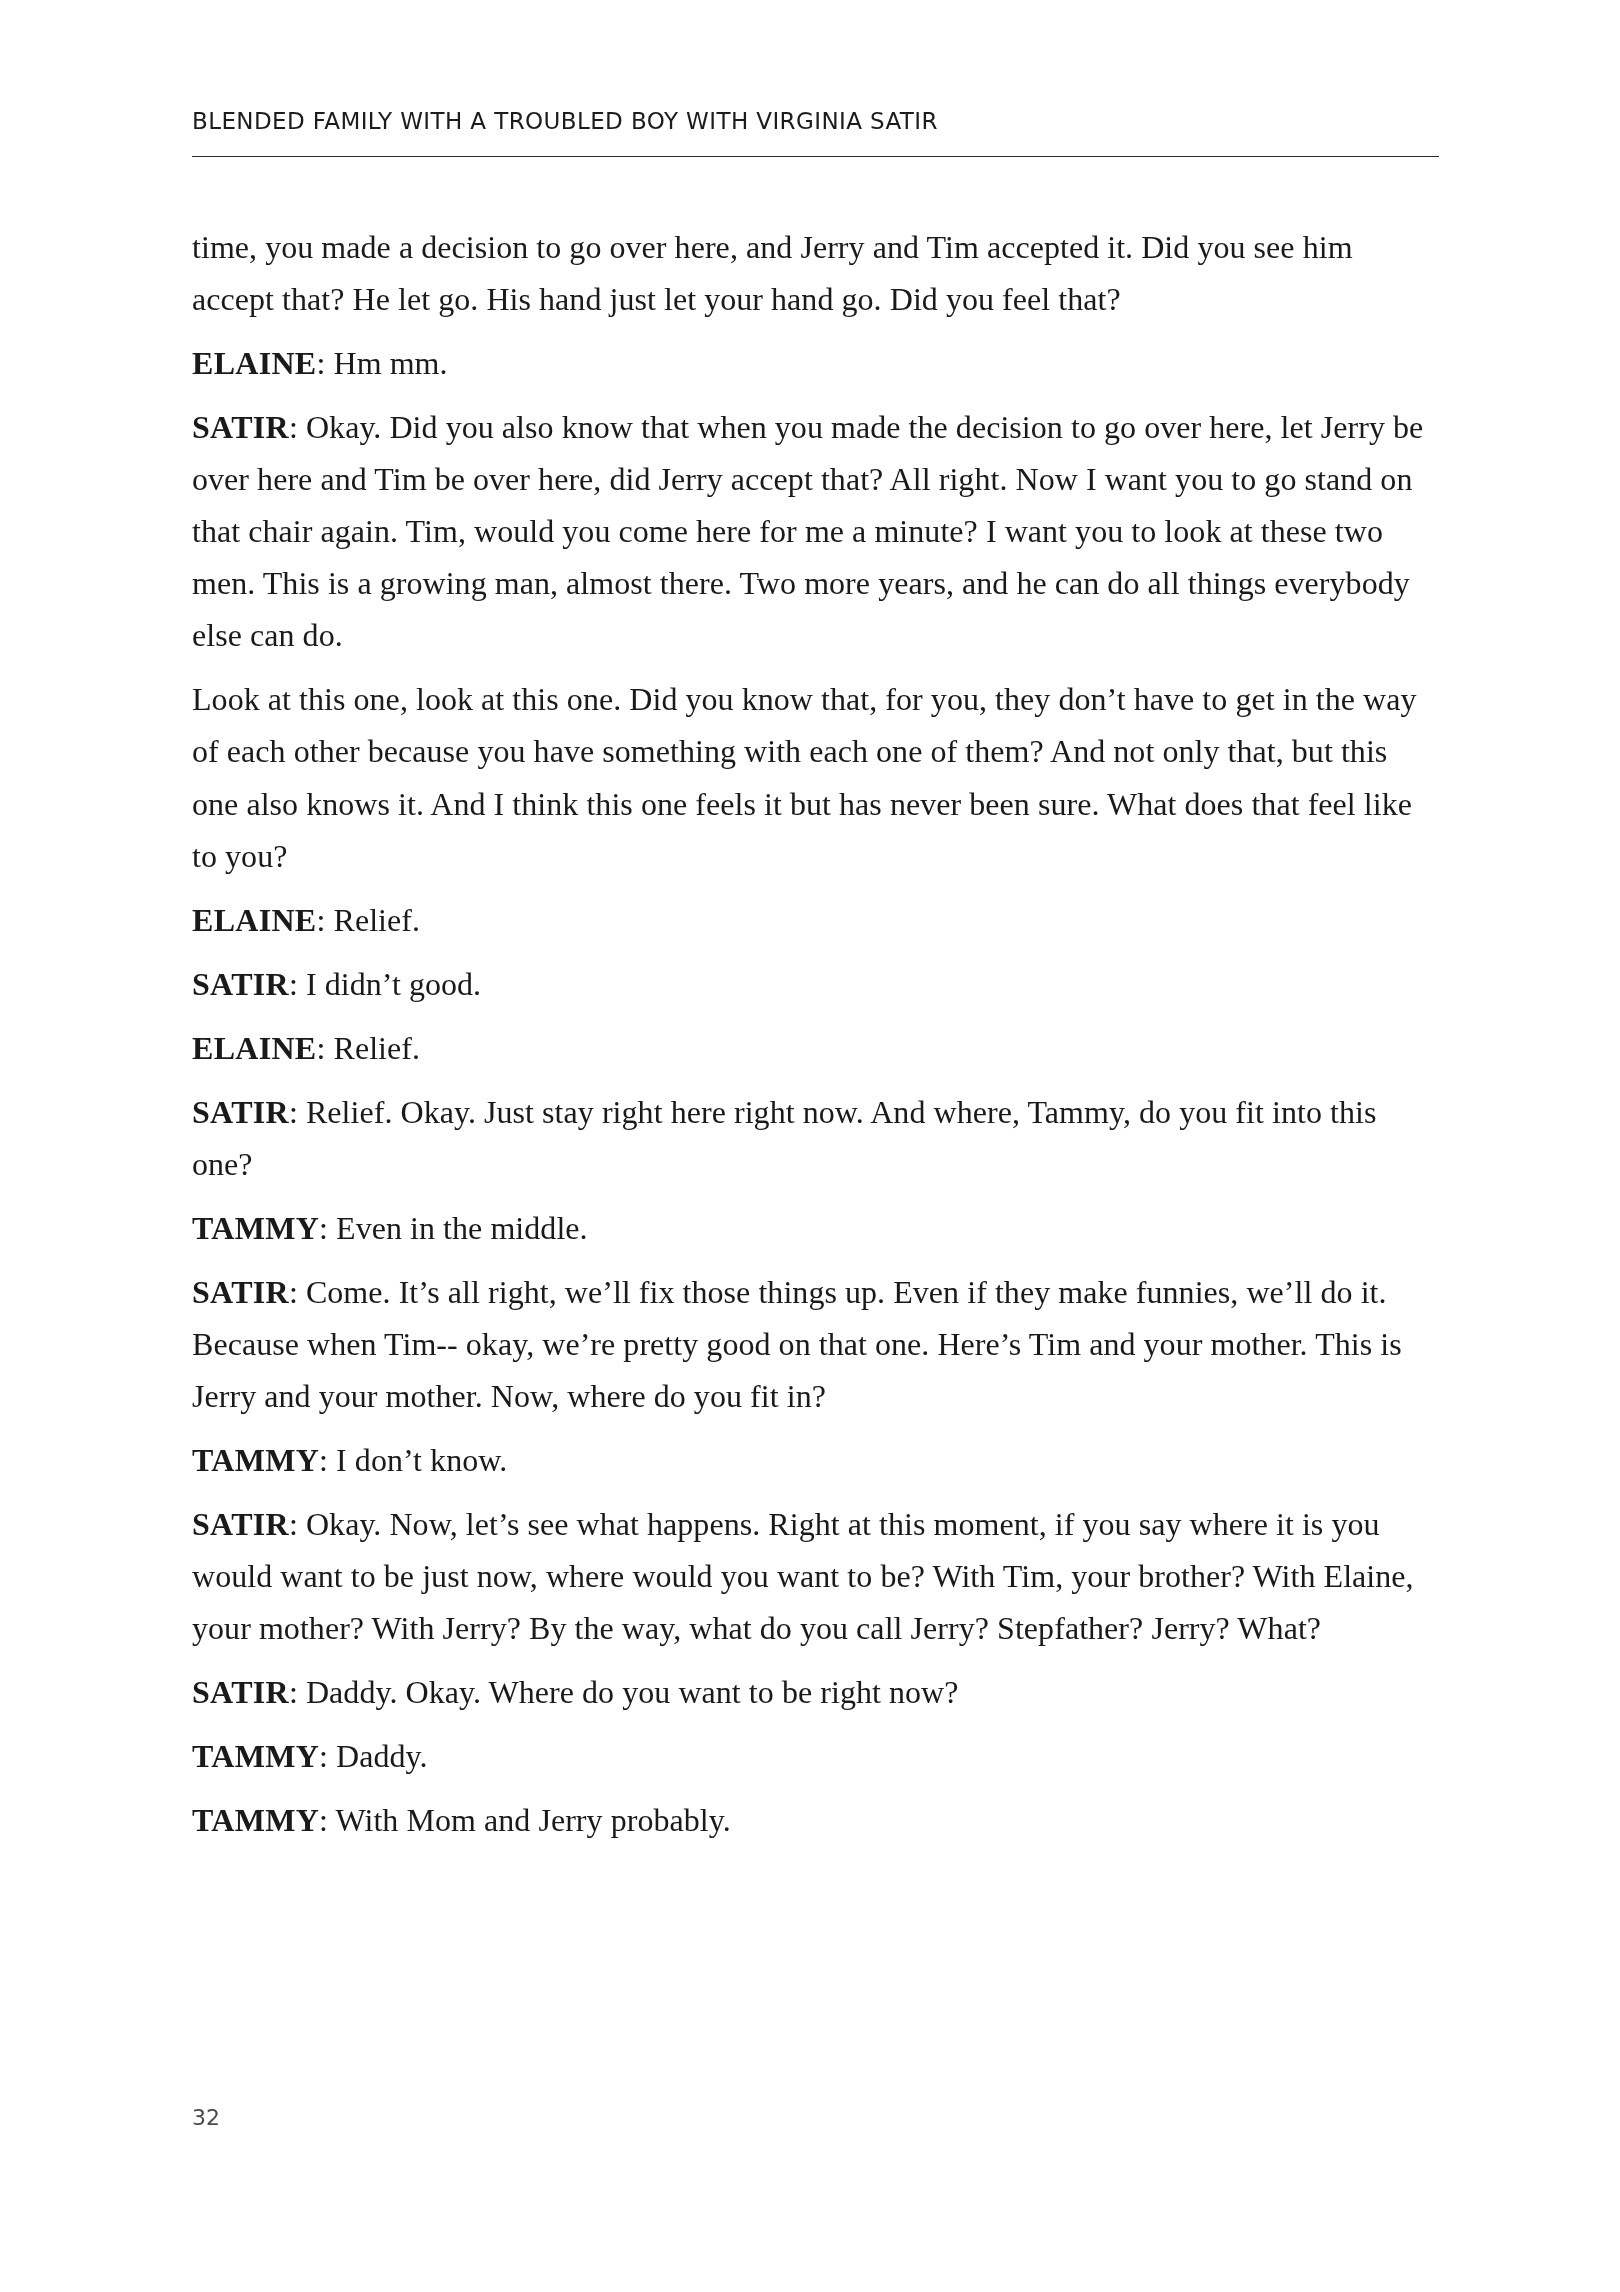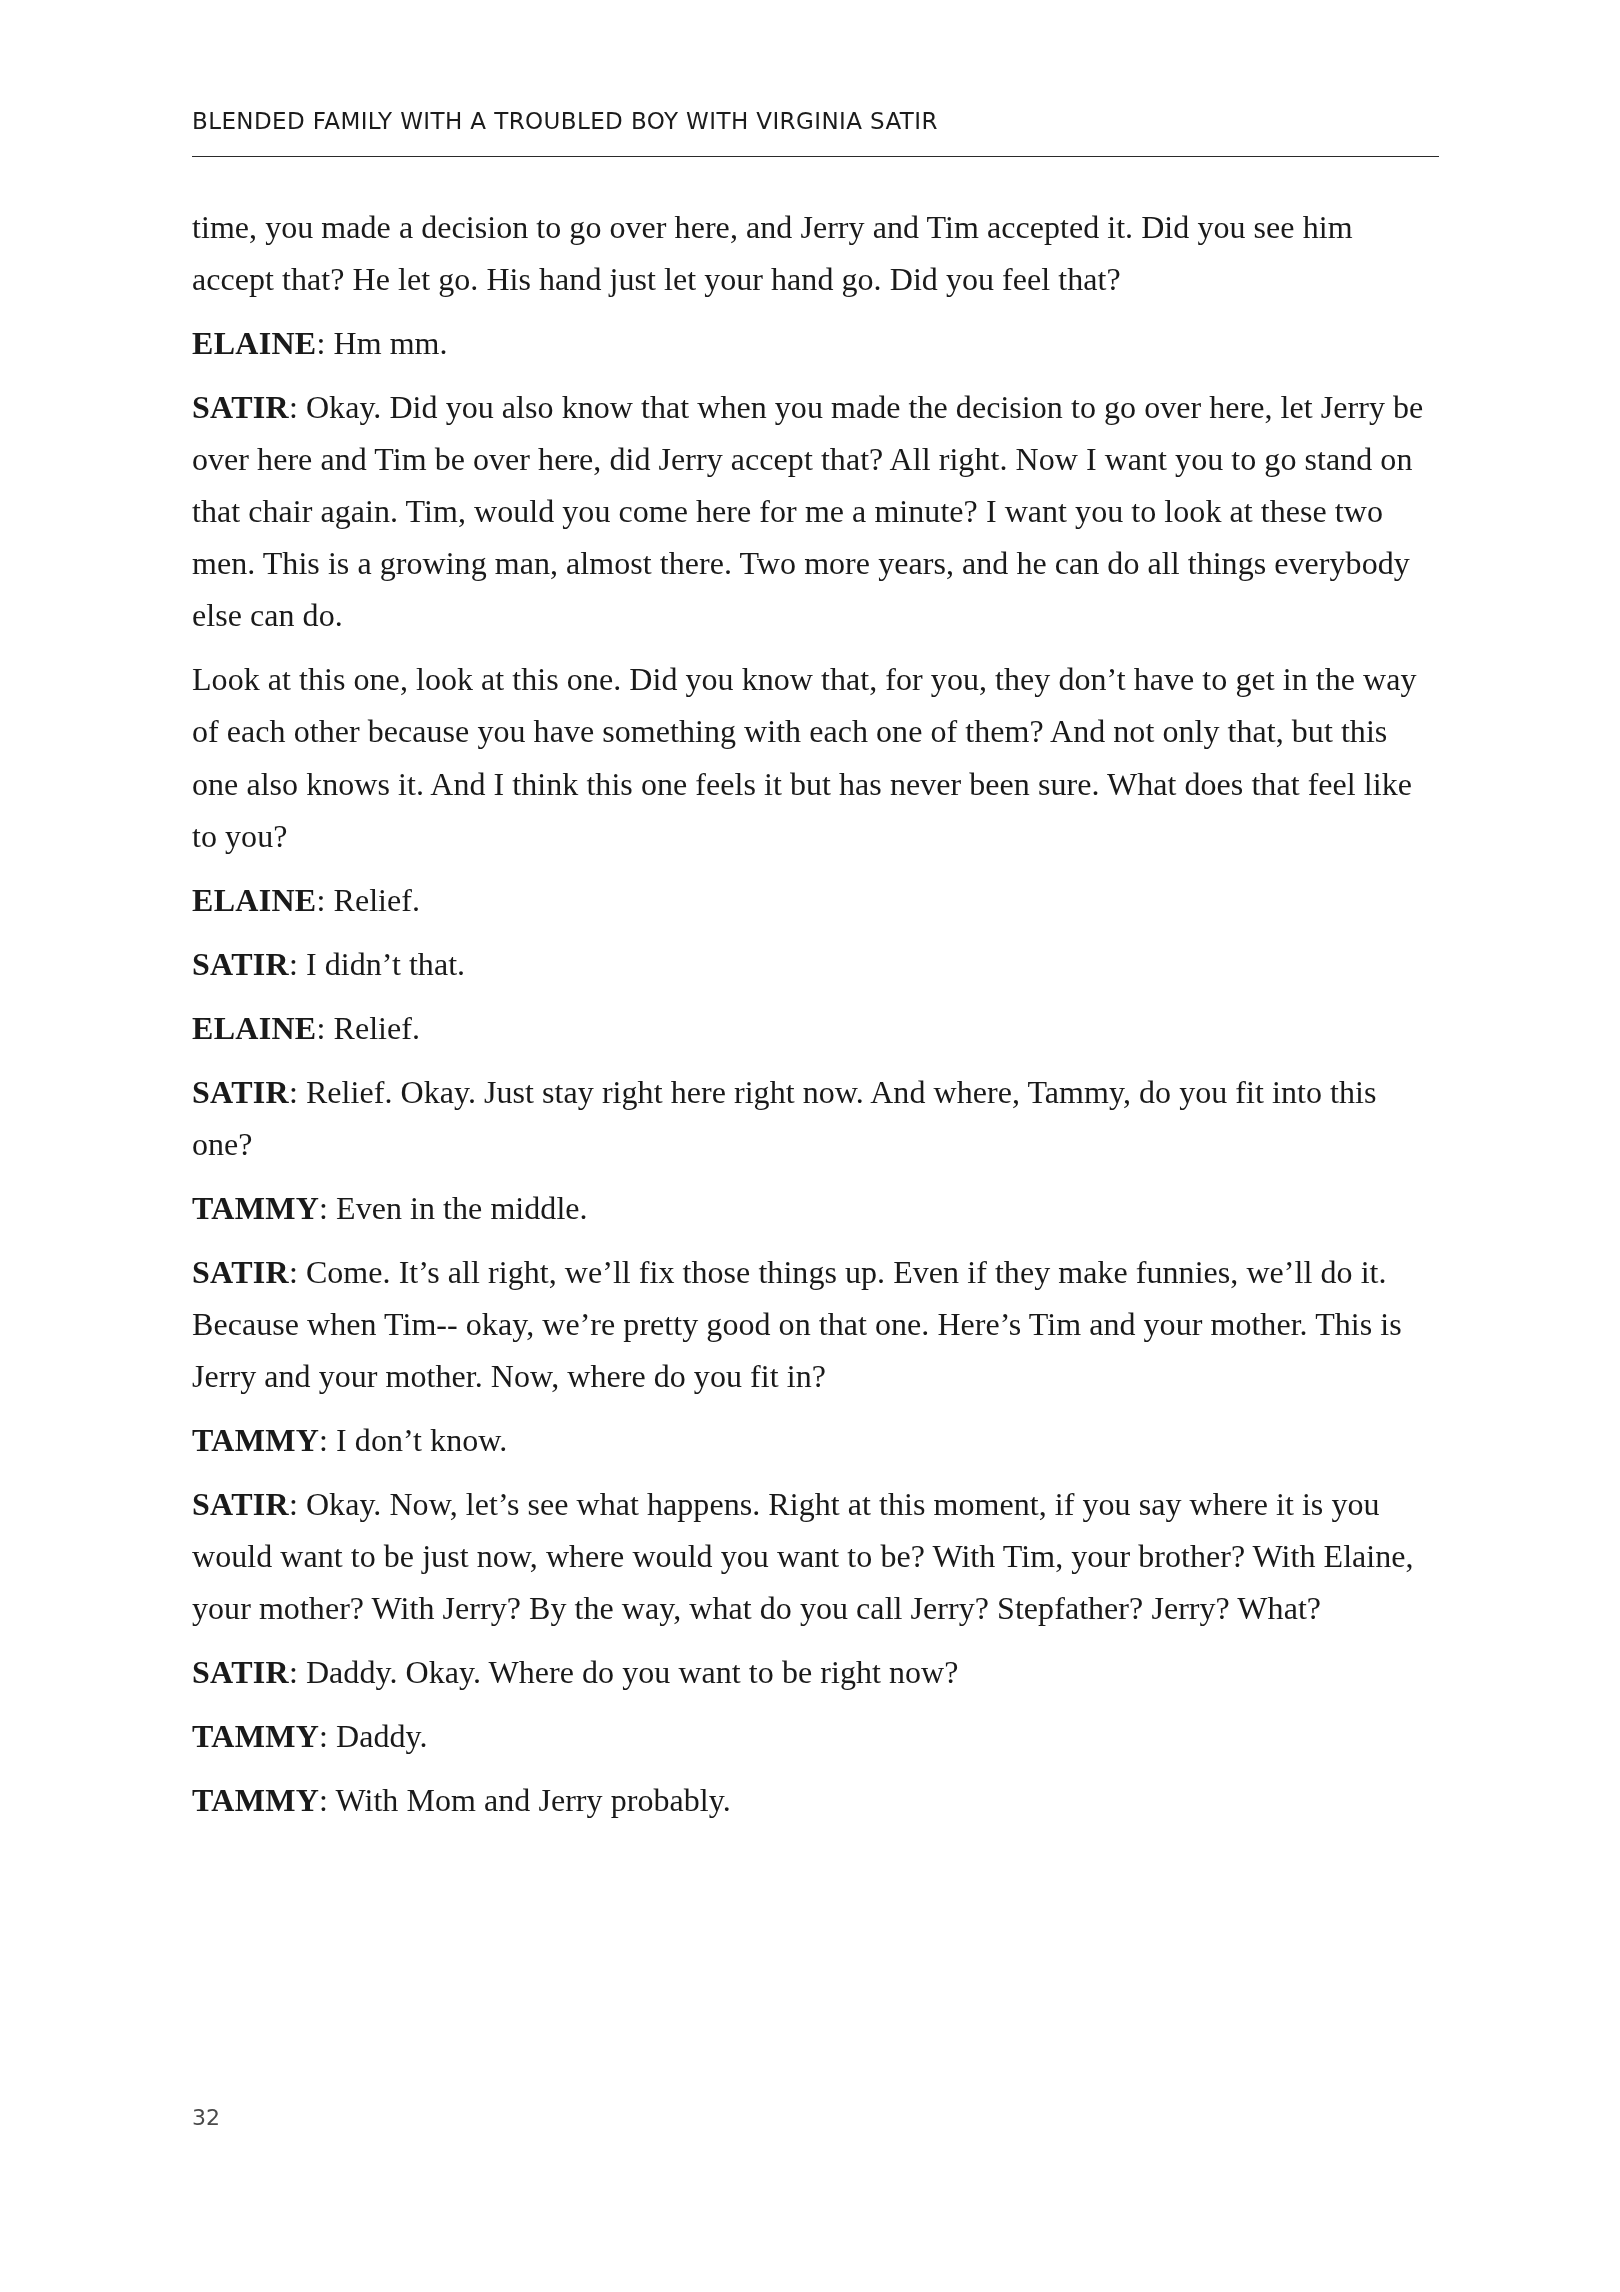--- a/index.html
+++ b/index.html
@@ -37,21 +37,21 @@
     padding-top: 108px;
     font-weight: 400;
     white-space: nowrap;
   }
   .head-rule {
     margin-top: 21.6px;
     border-bottom: 1.6px solid #2a2a2a;
     width: 100%;
   }
   .body-text {
-    margin-top: 44px;
+    margin-top: 64px;
   }
   p.para {
     font-size: 32px;
     line-height: 1.63;
     text-align: left;
     margin: 0 0 11.8px 0;
     letter-spacing: 0.05px;
     hyphens: none;
   }
   p.para .speaker {
@@ -81,21 +81,21 @@
       <p class="para"><span class="speaker"></span><span>time, you made a decision to go over here, and Jerry and Tim accepted it. Did you see him accept that? He let go. His hand just let your hand go. Did you feel that?</span></p>
 
       <p class="para"><span class="speaker">ELAINE</span><span>: Hm mm.</span></p>
 
       <p class="para"><span class="speaker">SATIR</span><span>: Okay. Did you also know that when you made the decision to go over here, let Jerry be over here and Tim be over here, did Jerry accept that? All right. Now I want you to go stand on that chair again. Tim, would you come here for me a minute? I want you to look at these two men. This is a growing man, almost there. Two more years, and he can do all things everybody else can do.</span></p>
 
       <p class="para"><span class="speaker"></span><span>Look at this one, look at this one. Did you know that, for you, they don’t have to get in the way of each other because you have something with each one of them? And not only that, but this one also knows it. And I think this one feels it but has never been sure. What does that feel like to you?</span></p>
 
       <p class="para"><span class="speaker">ELAINE</span><span>: Relief.</span></p>
 
-      <p class="para"><span class="speaker">SATIR</span><span>: I didn’t that.</span></p>
+      <p class="para"><span class="speaker">SATIR</span><span>: I didn’t good.</span></p>
 
       <p class="para"><span class="speaker">ELAINE</span><span>: Relief.</span></p>
 
       <p class="para"><span class="speaker">SATIR</span><span>: Relief. Okay. Just stay right here right now. And where, Tammy, do you fit into this one?</span></p>
 
       <p class="para"><span class="speaker">TAMMY</span><span>: Even in the middle.</span></p>
 
       <p class="para"><span class="speaker">SATIR</span><span>: Come. It’s all right, we’ll fix those things up. Even if they make funnies, we’ll do it. Because when Tim-- okay, we’re pretty good on that one. Here’s Tim and your mother. This is Jerry and your mother. Now, where do you fit in?</span></p>
 
       <p class="para"><span class="speaker">TAMMY</span><span>: I don’t know.</span></p>

